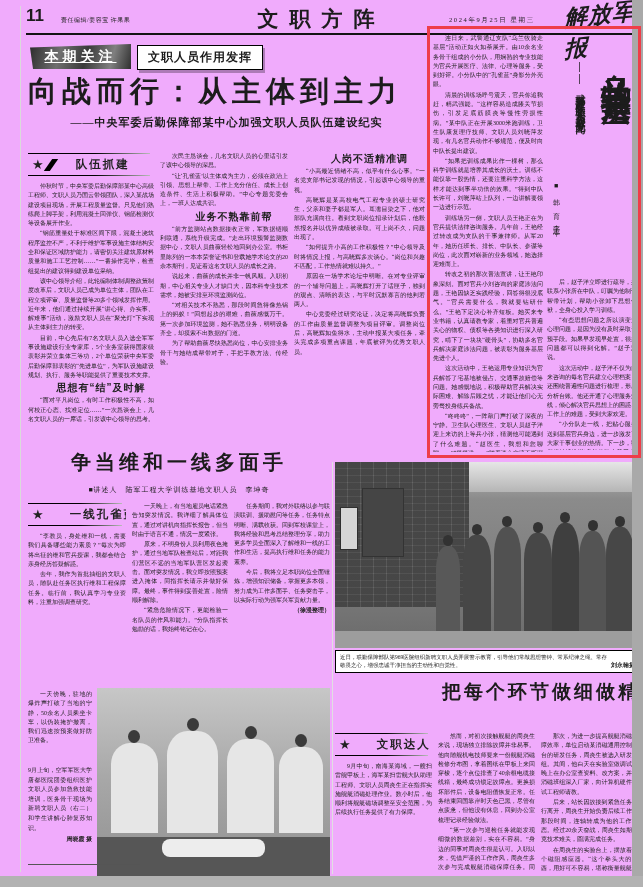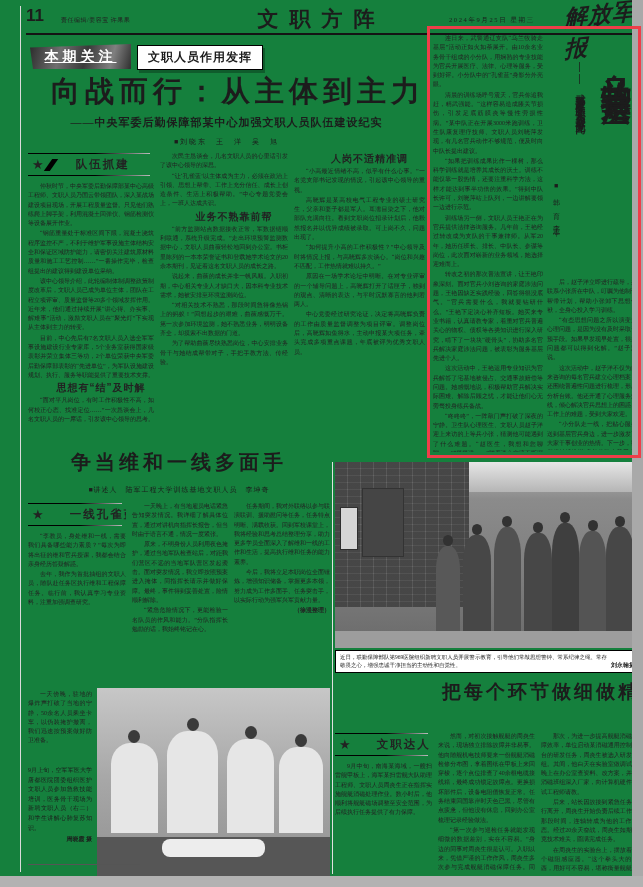--- a/index.html
+++ b/index.html
@@ -1,32 +1,32 @@
 <!DOCTYPE html>
 <html><head>
 <meta charset="utf-8">
 <style>
   html,body{margin:0;padding:0;}
   body{background:#9b9b9b;font-family:"Liberation Serif",serif;}
-  #page{position:relative;width:643px;height:887px;background:#15803d;overflow:hidden;color:#1c1c1c;}
+  #page{position:relative;width:643px;height:887px;background:#f0abfc;overflow:hidden;color:#1c1c1c;}
   .abs{position:absolute;}
   
   .pagenum{left:26px;top:6px;font:bold 17px "Liberation Sans",sans-serif;}
   .editors{left:61px;top:16px;font-size:6px;letter-spacing:.5px;color:#222;}
   .banner{left:0;top:5px;width:643px;text-align:center;font:bold 21px "Liberation Sans",sans-serif;letter-spacing:11px;}
   .issuedate{left:449px;top:16px;font-size:6.5px;letter-spacing:1.6px;}
   .masthead{left:564px;top:-1px;font:bold italic 23px "Liberation Serif",serif;transform:rotate(-6deg) skewX(-6deg);letter-spacing:1px;}
   .hrule{left:26px;top:33px;width:606px;height:2px;background:#141414;}
   
   .badge{left:30px;top:44px;width:101px;height:25px;background:linear-gradient(105deg,#2c2c2c 0%,#6f6f6f 30%,#3a3a3a 55%,#808080 80%,#2f2f2f 100%);display:flex;align-items:center;justify-content:center;clip-path:polygon(0 14%,100% 0,100% 100%,3% 100%);}
   .badge span{color:#fff;font:bold 14px "Liberation Sans",sans-serif;letter-spacing:4px;text-decoration:underline;}
   .topicbox{left:137px;top:45px;width:124px;height:23px;border:1px solid #000;box-shadow:2px 3px 0 rgba(0,0,0,.28);display:flex;align-items:center;justify-content:center;background:#fff;}
   .topicbox span{font:bold 12px "Liberation Sans",sans-serif;letter-spacing:1px;}
   
-  .hl-main{left:28px;top:72px;width:397px;text-align:right;font:bold 29px "Liberation Sans",sans-serif;letter-spacing:5px;}
+  .hl-main{left:28px;top:72px;width:397px;text-align:left;font:bold 29px "Liberation Sans",sans-serif;letter-spacing:5px;}
   .sub-main{left:28px;top:115px;width:397px;text-align:center;font:bold 11px "Liberation Serif",serif;letter-spacing:1px;}
   .by-main{left:28px;top:137px;width:397px;text-align:center;font-size:7px;letter-spacing:2px;}
   .hl-2{left:28px;top:449px;width:302px;text-align:center;font:bold 20px "Liberation Sans",sans-serif;letter-spacing:4px;}
   .by-2{left:28px;top:485px;width:302px;text-align:center;font-size:7px;letter-spacing:1px;}
   .hl-3{left:335px;top:679px;width:305px;text-align:right;font:bold 19px "Liberation Sans",sans-serif;letter-spacing:3px;}
   .by-3{left:335px;top:713px;width:305px;text-align:center;font-size:7px;letter-spacing:1px;}
   
   .txt{font-size:6px;line-height:1.55;text-align:justify;overflow:hidden;color:#222;}
   .txt p{margin:0 0 1px;text-indent:2em;}
   .midhead{font:bold 10px "Liberation Sans",sans-serif;text-align:center;letter-spacing:1px;margin:7px 0;text-indent:0;}
@@ -97,21 +97,20 @@
 
   <div class="abs badge">
       <span>本期关注</span>
     </div>
   <div class="abs topicbox">
       <span>文职人员作用发挥</span>
     </div>
 
   <div class="abs hl-main">向战而行：从主体到主力</div>
   <div class="abs sub-main">——中央军委后勤保障部某中心加强文职人员队伍建设纪实</div>
-  <div class="abs by-main">■刘晓东　王　洋　吴　旭</div>
 
   <div class="abs txt c1">
     <div class="seclogo">
       <span class="star">★</span>
       <span class="slash"></span>
       <b>队伍抓建</b>
     </div>
     <div>
         <p>仲秋时节，中央军委后勤保障部某中心高级工程师、文职人员乃国云带领团队，深入某战场建设项目现场，开展工程质量监督。只见他们熟练爬上脚手架，利用混凝土回弹仪、钢筋检测仪等设备展开作业。</p>
         <p>“钢筋重量处于标准区间下限，混凝土浇筑程序监控不严，不利于维护军事设施主体结构安全和保证区域防护能力，请密切关注建筑原材料质量和施工工艺控制……”一番操作完毕，检查组提出的建议得到建设单位采纳。</p>

